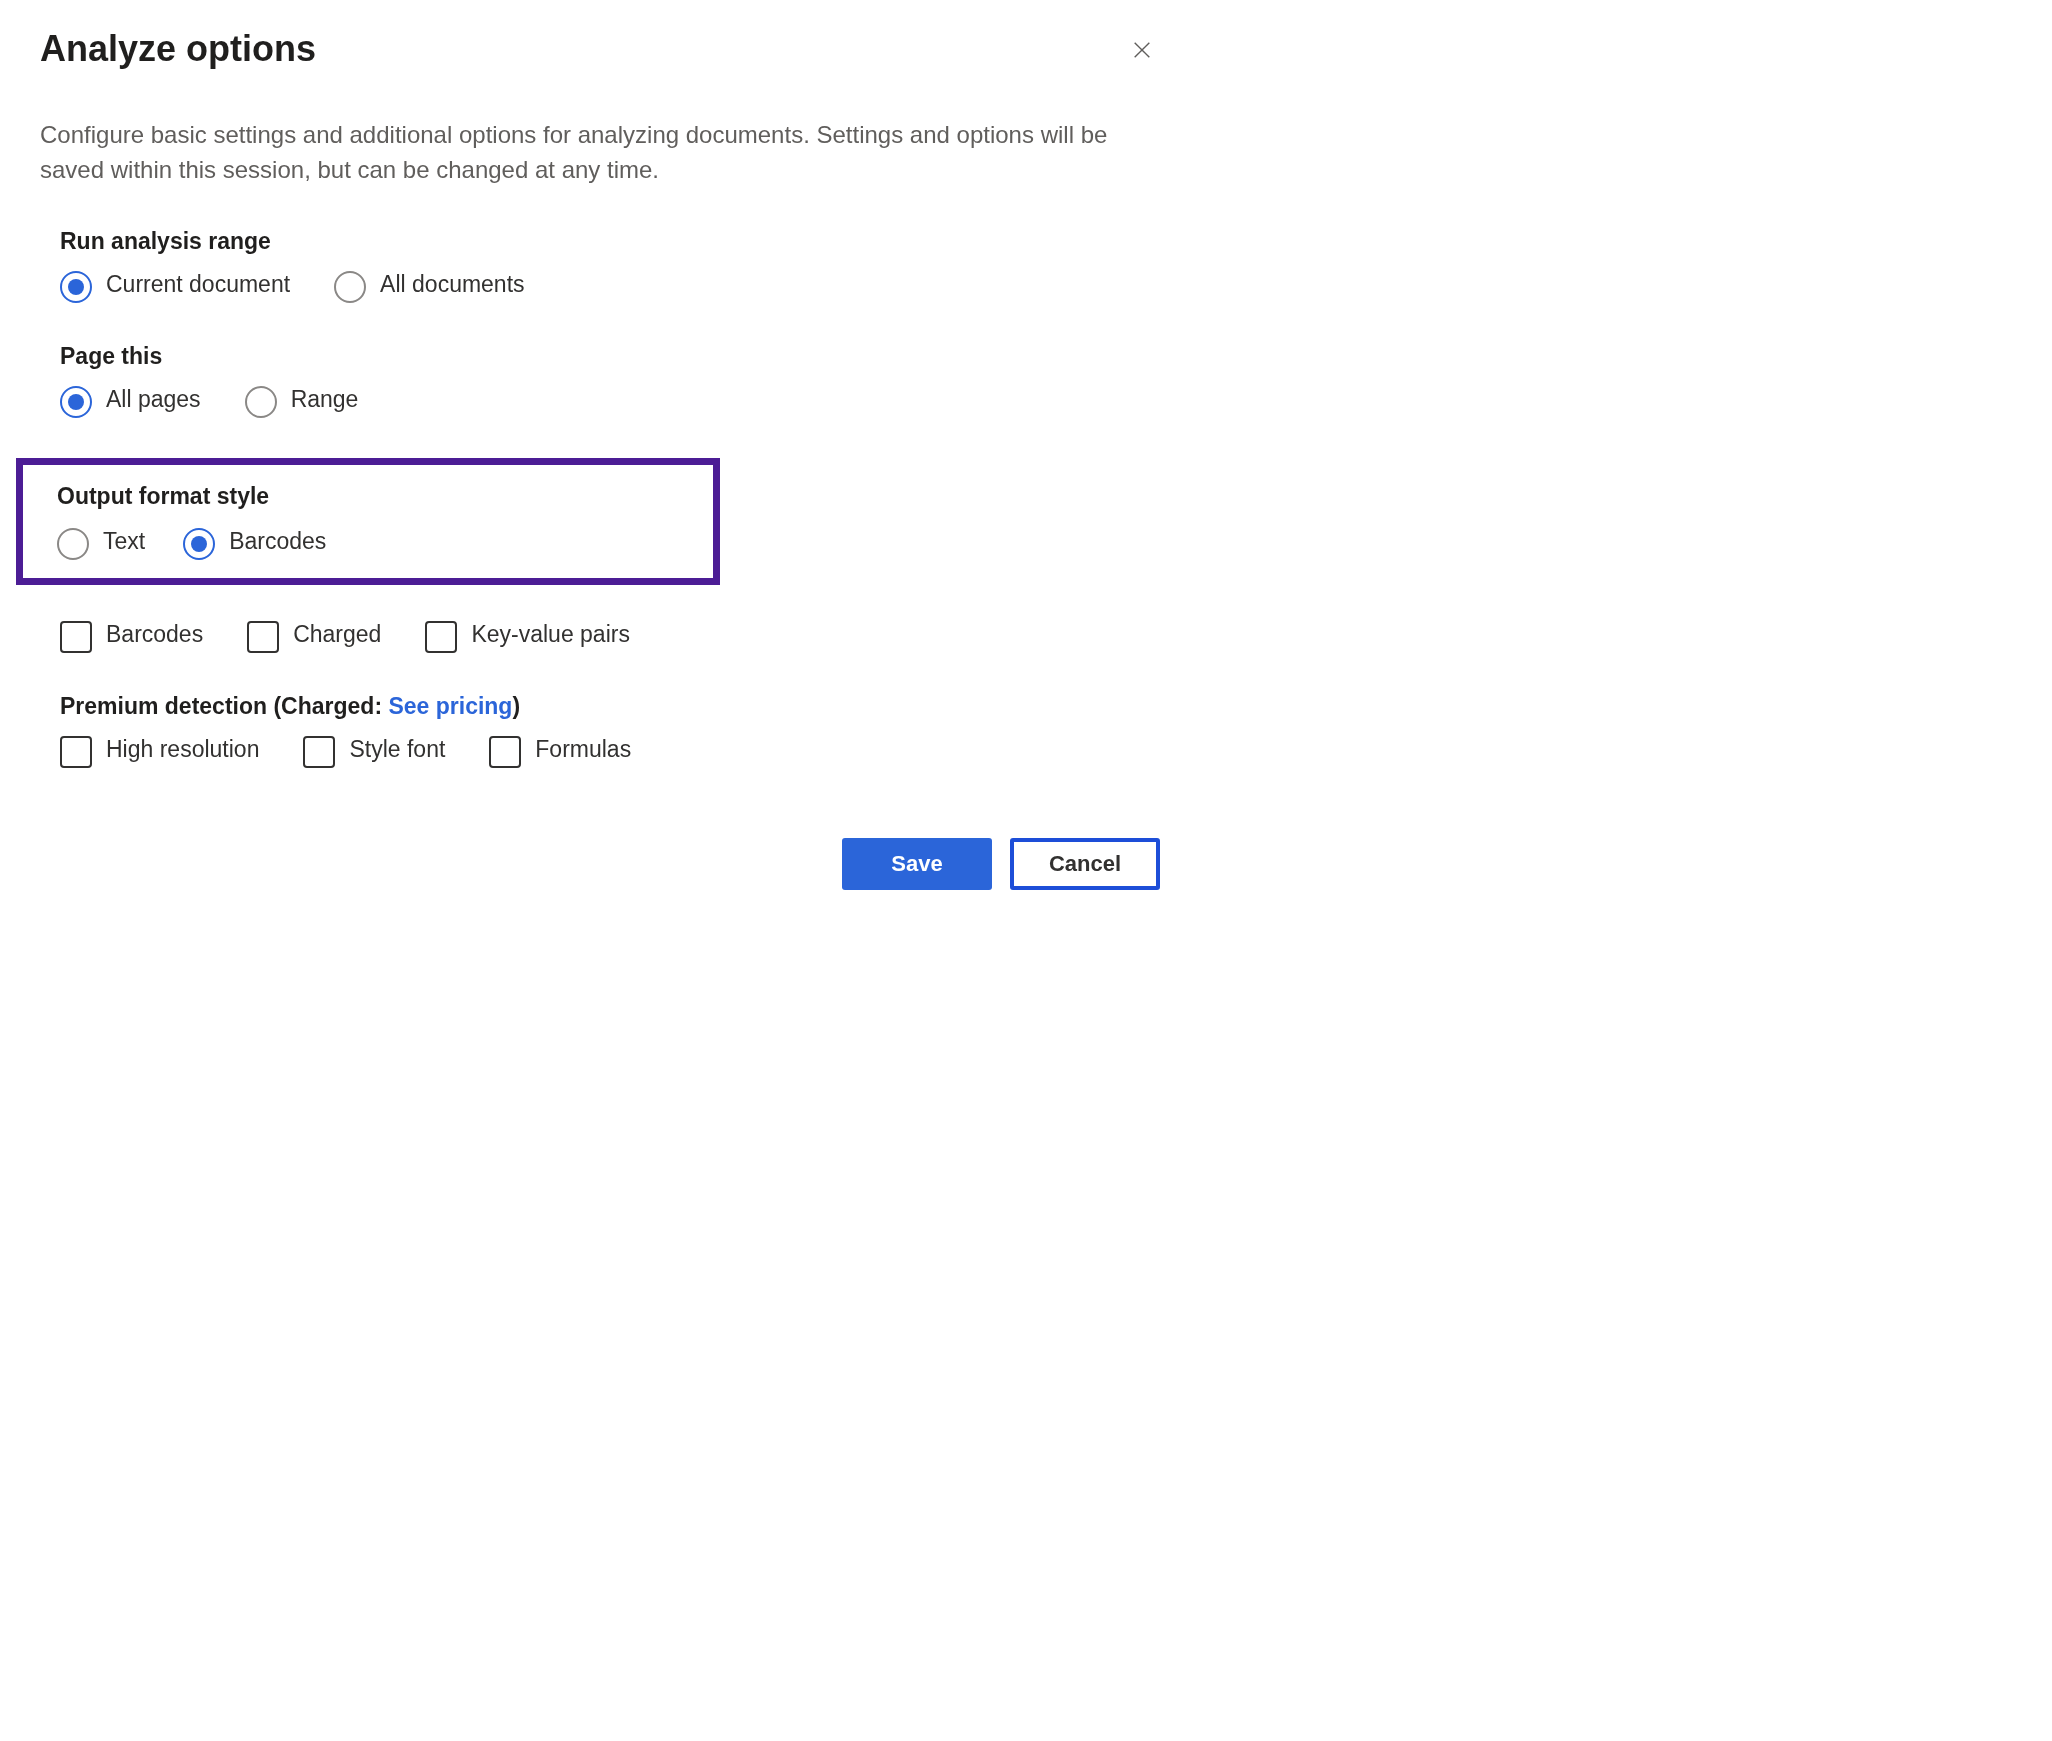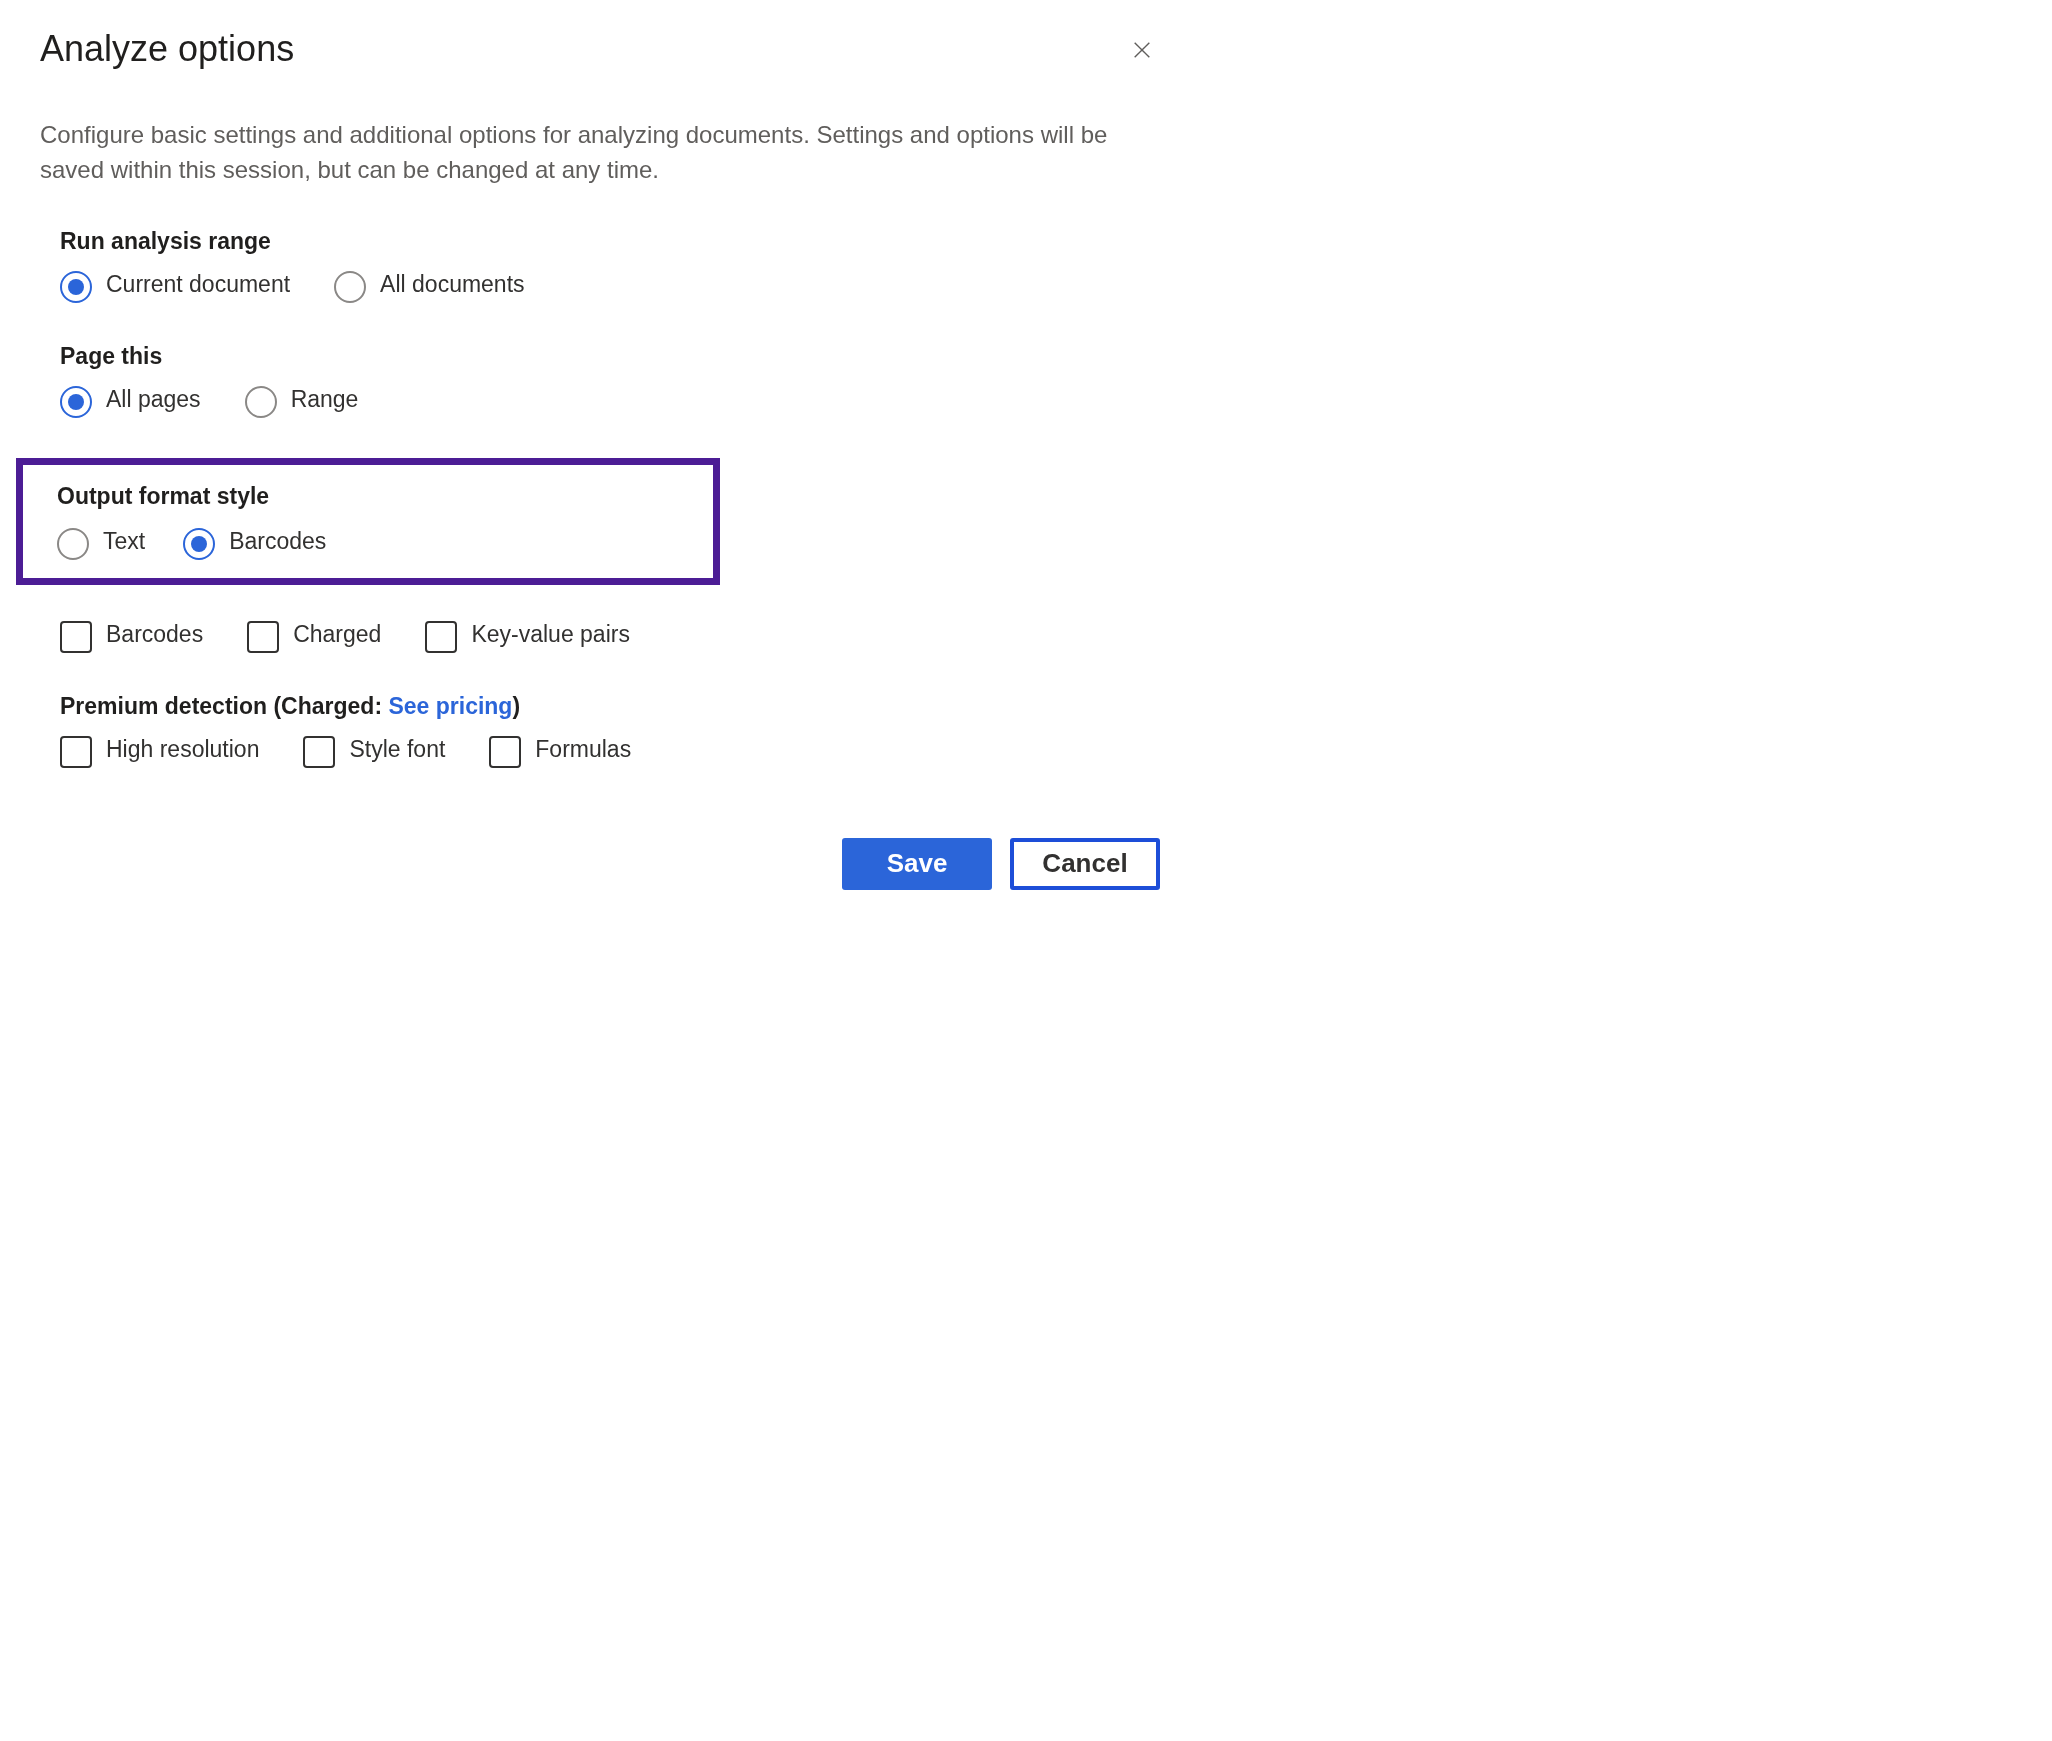--- a/index.html
+++ b/index.html
@@ -10,21 +10,21 @@
     background: #fff;
     color: #323130;
   }
   .dialog {
     padding: 28px 40px 40px 40px;
     width: 1200px;
     position: relative;
   }
   .dialog-title {
     font-size: 36px;
-    font-weight: 400;
+    font-weight: 700;
     margin: 0 0 48px 0;
     color: #201f1e;
   }
   .close-btn {
     position: absolute;
     top: 36px;
     right: 44px;
     width: 28px;
     height: 28px;
     cursor: pointer;
@@ -119,21 +119,21 @@
   }
   .footer {
     display: flex;
     justify-content: flex-end;
     gap: 18px;
     margin-top: 70px;
   }
   .btn {
     min-width: 150px;
     height: 52px;
-    font-size: 26px;
+    font-size: 22px;
     font-weight: 600;
     border-radius: 3px;
     cursor: pointer;
     border: none;
     display: inline-flex;
     align-items: center;
     justify-content: center;
     padding: 0 24px;
   }
   .btn-primary {

